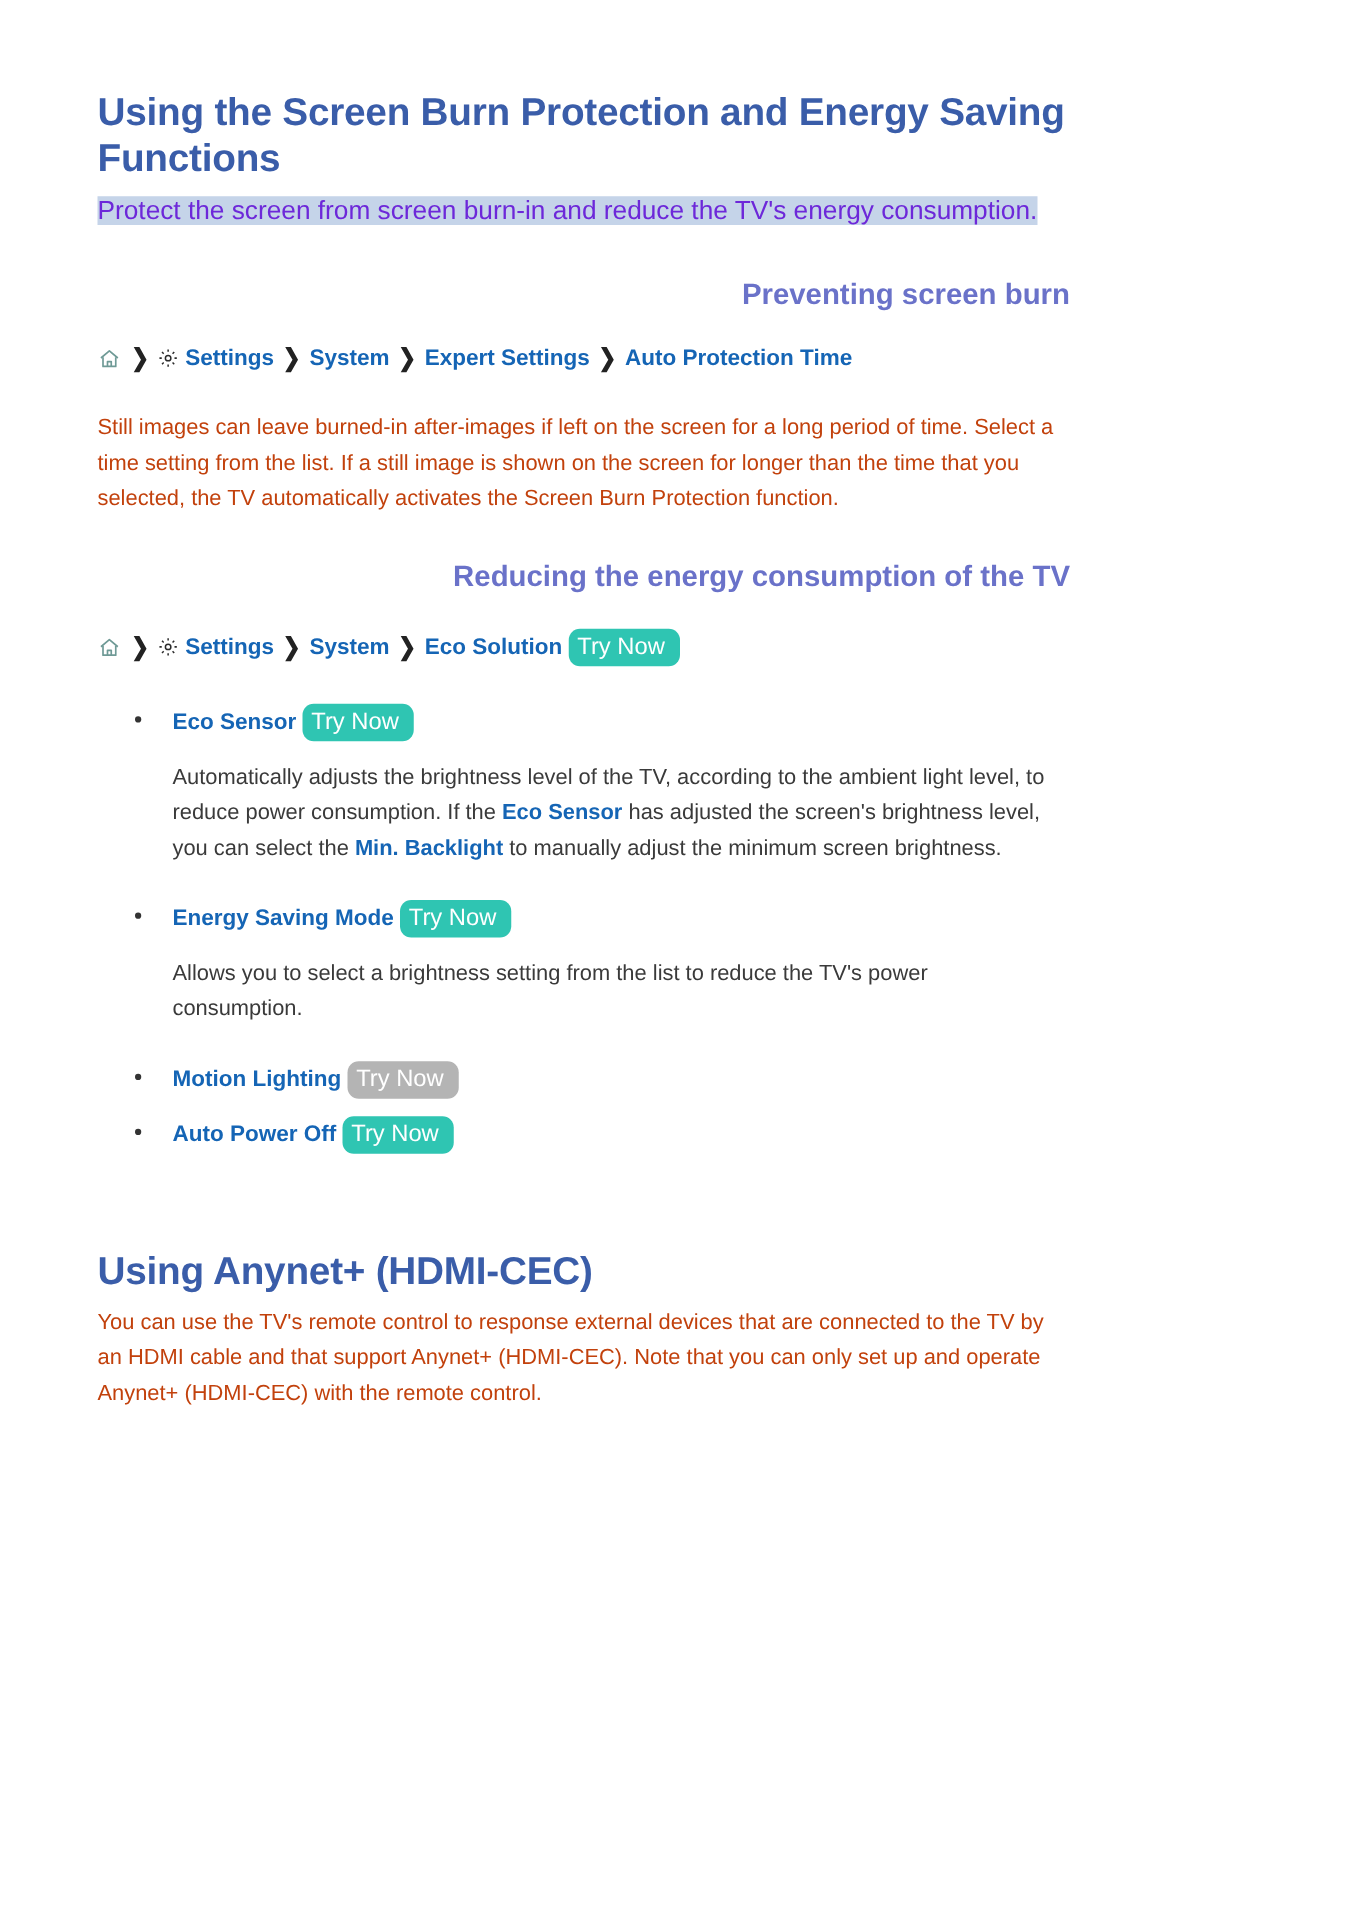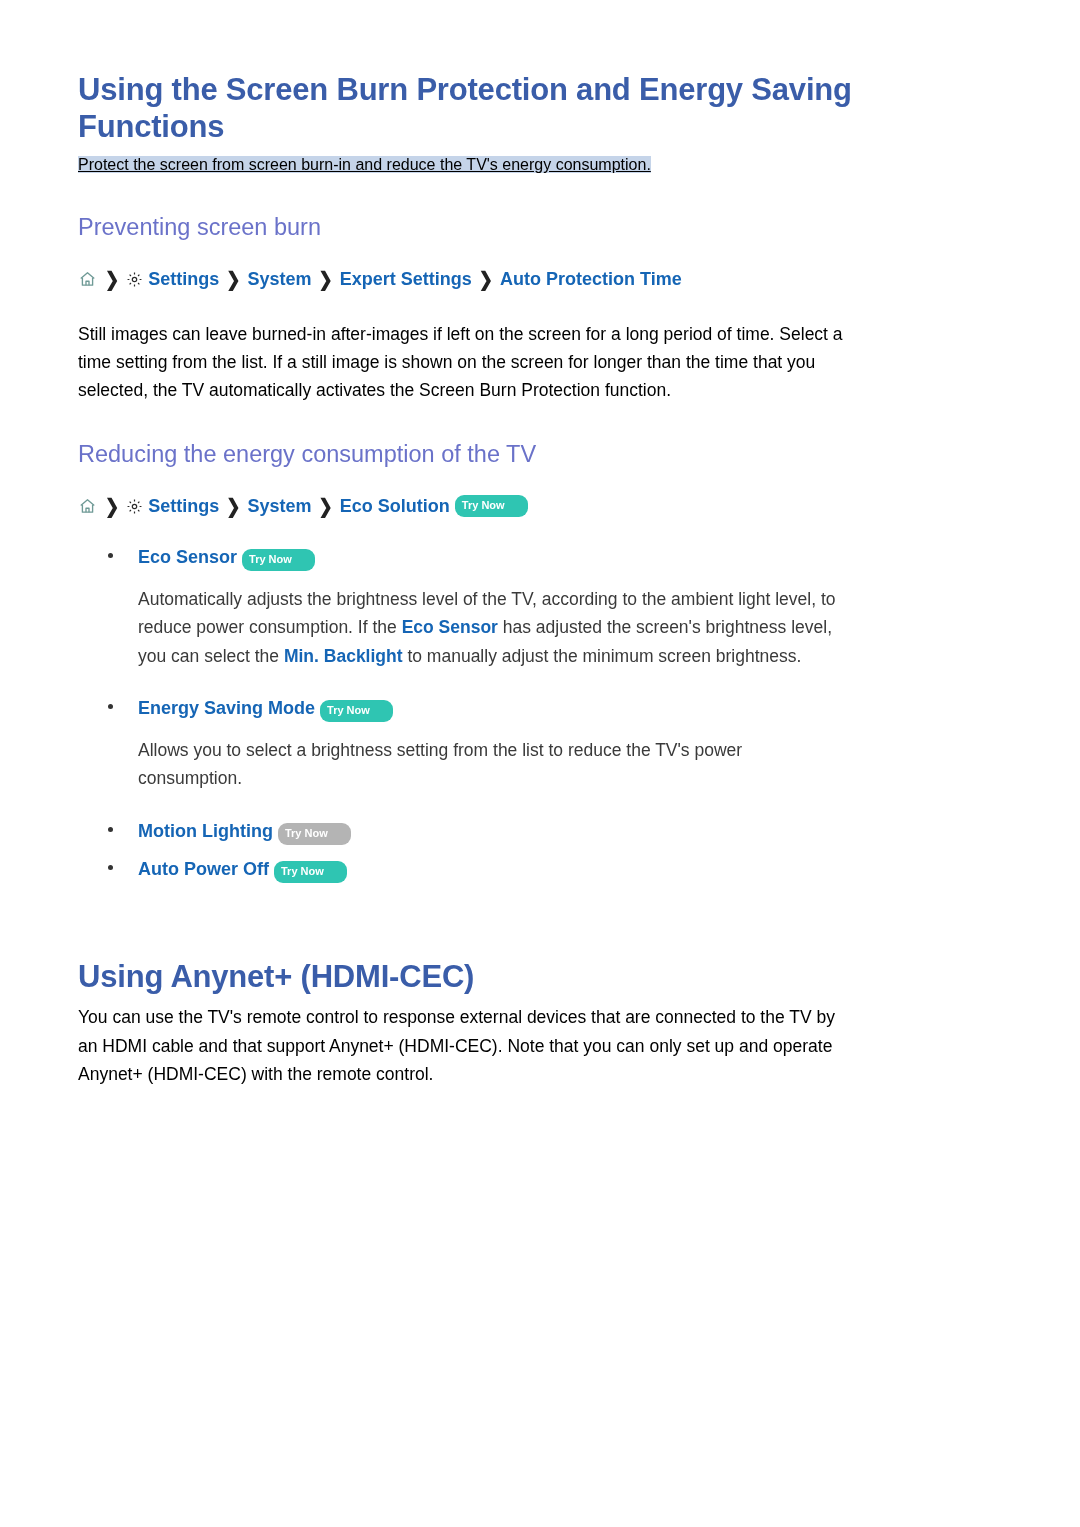--- a/index.html
+++ b/index.html
@@ -25,36 +25,36 @@
   .doc-title {
     font-size: 31px;
     font-weight: 700;
     color: #3a5da9;
     letter-spacing: -0.2px;
     line-height: 1.18;
     margin: 12px 0 8px 0;
   }
   .doc-subtitle {
     display: inline;
-    font-size: 16px;
-    color: #000000;
+    font-size: 21px;
+    color: #6d28d9;
     background: #c5d4e9;
     line-height: 1.55;
     box-decoration-break: clone;
-    text-decoration: underline;
     -webkit-box-decoration-break: clone;
   }
   .subtitle-wrap { margin: 0 0 34px 0; }
 
   .section-heading {
     font-size: 23.5px;
-    font-weight: 400;
+    font-weight: 700;
     color: #6a72c9;
     line-height: 1.3;
     margin: 34px 0 26px 0;
+    text-align: right;
   }
 
   
   .breadcrumb {
     display: flex;
     align-items: center;
     flex-wrap: wrap;
     gap: 0;
     margin: 0 0 30px 0;
     font-size: 18px;
@@ -86,38 +86,38 @@
     height: 17px;
     vertical-align: -3px;
     margin-right: 5px;
   }
 
   
   .try-now {
     display: inline-block;
     background: #2fc5b2;
     color: #ffffff;
-    font-size: 11px;
-    font-weight: 700;
+    font-size: 19px;
+    font-weight: 400;
     line-height: 1;
-    padding: 5px 23px 6px 7px;
+    padding: 5px 12px 6px 7px;
     border-radius: 9px;
     margin-left: 5px;
     vertical-align: 2px;
     white-space: nowrap;
   }
   .try-now.muted {
     background: #b4b4b4;
     color: #ffffff;
   }
 
   
   p.body {
     font-size: 17.5px;
-    color: #000000;
+    color: #c2410c;
     line-height: 1.62;
     margin: 0 0 26px 0;
     max-width: 930px;
   }
   .term {
     color: #1565b5;
     font-weight: 600;
   }
 
   

